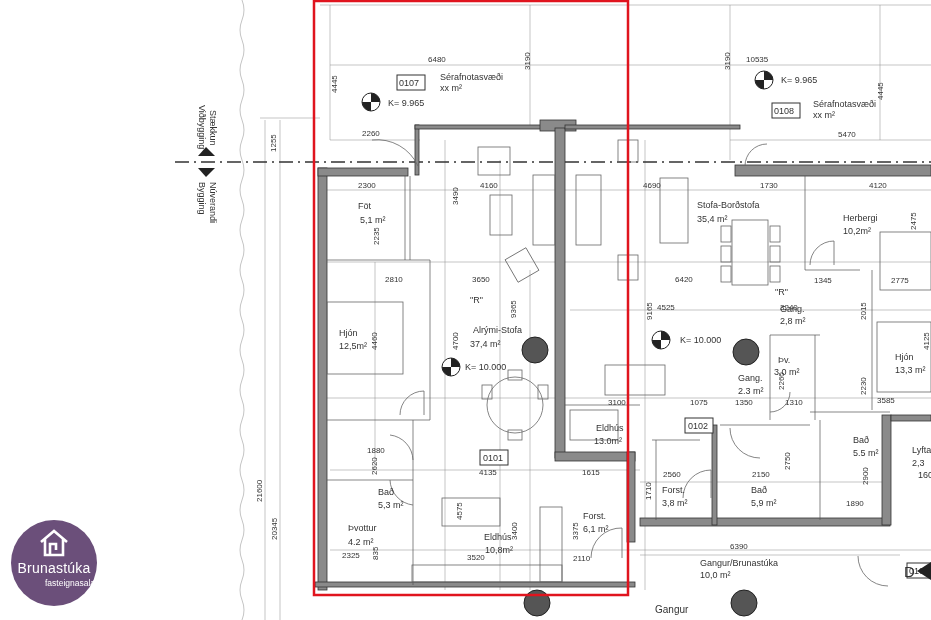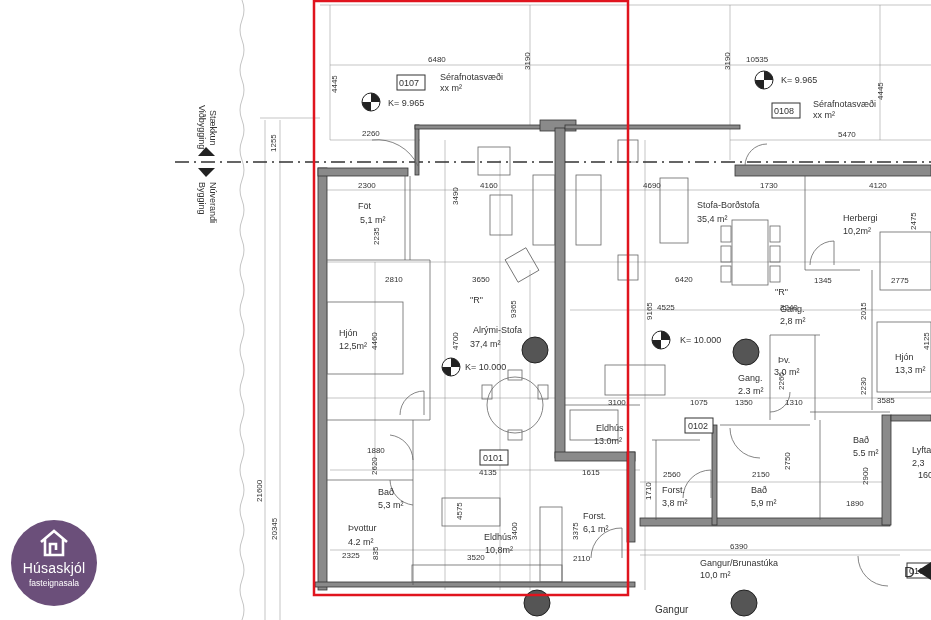--- a/index.html
+++ b/index.html
@@ -10,21 +10,21 @@
   .tm{font-size:10px;}
   .wall{fill:#8a8a8a;stroke:#333;stroke-width:0.8;}
   .ln{stroke:#555;stroke-width:0.7;fill:none;}
   .lt{stroke:#888;stroke-width:0.5;fill:none;}
   .dash{stroke:#333;stroke-width:1.6;stroke-dasharray:14 5 2 5;fill:none;}
   .furn{fill:none;stroke:#666;stroke-width:0.8;}
   .col{fill:#555;stroke:#222;stroke-width:1;}
   .box{fill:#fff;stroke:#333;stroke-width:1;}
   .logo{position:absolute;left:11px;top:520px;width:86px;height:86px;border-radius:50%;background:#6b4f7a;color:#fff;text-align:center;}
   .logo .name{position:absolute;top:40px;left:0;width:86px;font-size:14px;letter-spacing:0.2px;}
-  .logo .sub{position:absolute;top:58px;left:0;width:86px;font-size:8.5px;}
+  .logo .sub{position:absolute;top:58px;left:16px;width:86px;font-size:8.5px;}
   .logo svg{position:absolute;left:27px;top:8px;}
 </style>
 </head>
 <body>
 
 <svg id="plan" viewBox="0 0 931 620" xmlns="http://www.w3.org/2000/svg">
 
   <path class="lt" d="M242 0 q4 10 0 20 q-4 10 0 20 q4 10 0 20 q-4 10 0 20 q4 10 0 20 q-4 10 0 20 q4 10 0 20 q-4 10 0 20 q4 10 0 20 q-4 10 0 20 q4 10 0 20 q-4 10 0 20 q4 10 0 20 q-4 10 0 20 q4 10 0 20 q-4 10 0 20 q4 10 0 20 q-4 10 0 20 q4 10 0 20 q-4 10 0 20 q4 10 0 20 q-4 10 0 20 q4 10 0 20 q-4 10 0 20 q4 10 0 20 q-4 10 0 20 q4 10 0 20 q-4 10 0 20 q4 10 0 20 q-4 10 0 20 q4 10 0 20"></path>
 
   <line class="lt" x1="265" y1="120" x2="265" y2="620"></line>
@@ -290,15 +290,15 @@
   <text class="t ts" transform="translate(262,502) rotate(-90)">21600</text>
   <text class="t ts" transform="translate(277,540) rotate(-90)">20345</text>
 
   <rect x="314" y="1" width="314" height="594" fill="none" stroke="#e0141e" stroke-width="2.5"></rect>
 </svg>
 
 <div class="logo">
   <svg width="32" height="30" viewBox="0 0 32 30">
     <path d="M3 14 L16 3 L29 14 M7 11 L7 27 L25 27 L25 11 M12 27 L12 16 L18 16 L18 22" fill="none" stroke="#fff" stroke-width="2.6" stroke-linejoin="miter"></path>
   </svg>
-  <div class="name">Húsaskjól</div>
+  <div class="name">Brunastúka</div>
   <div class="sub">fasteignasala</div>
 </div>
 
 </body></html>

